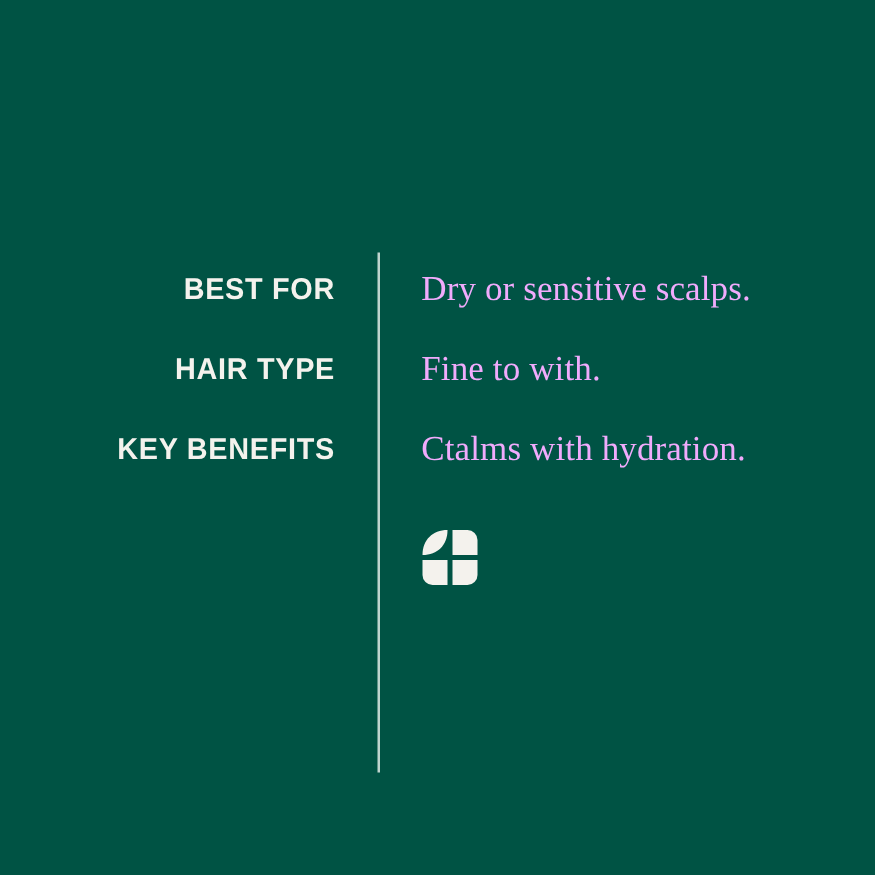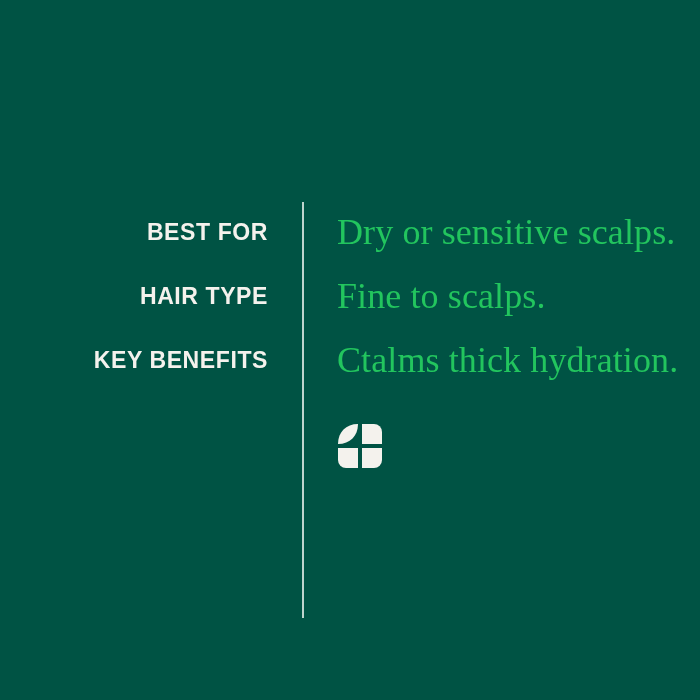--- a/index.html
+++ b/index.html
@@ -90,24 +90,24 @@
     transform: scaleX(0.96);
     transform-origin: right center;
     white-space: nowrap;
   }
   .row-value {
     position: absolute;
     left: 337px;
     top: -2px;
     font-family: "Liberation Serif", serif;
     font-weight: 400;
-    font-size: 36px;
+    font-size: 28px;
     line-height: 36px;
     letter-spacing: 0.1px;
-    color: #22c55e;
+    color: #f0abfc;
     white-space: nowrap;
   }
 
   
   #brand-mark {
     position: absolute;
     left: 337px;
     top: 423px;
     width: 46px;
     height: 46px;
@@ -128,26 +128,26 @@
 
   <div id="rows">
 
     <div class="row">
       <div class="row-label">BEST FOR</div>
       <div class="row-value">Dry or sensitive scalps.</div>
     </div>
 
     <div class="row">
       <div class="row-label">HAIR TYPE</div>
-      <div class="row-value">Fine to scalps.</div>
+      <div class="row-value">Fine to with.</div>
     </div>
 
     <div class="row">
       <div class="row-label">KEY BENEFITS</div>
-      <div class="row-value">Ctalms thick hydration.</div>
+      <div class="row-value">Ctalms with hydration.</div>
     </div>
 
   </div>
 
   <div id="brand-mark">
     <svg viewBox="0 0 46 46" xmlns="http://www.w3.org/2000/svg" aria-hidden="true">
 
       <path d="M21 1 C9 1 1 9 1 21 C13 21 21 13 21 1 Z" fill="#F4F2ED"></path>
 
       <path d="M25 1 H37 A8 8 0 0 1 45 9 V21 H25 Z" fill="#F4F2ED"></path>

